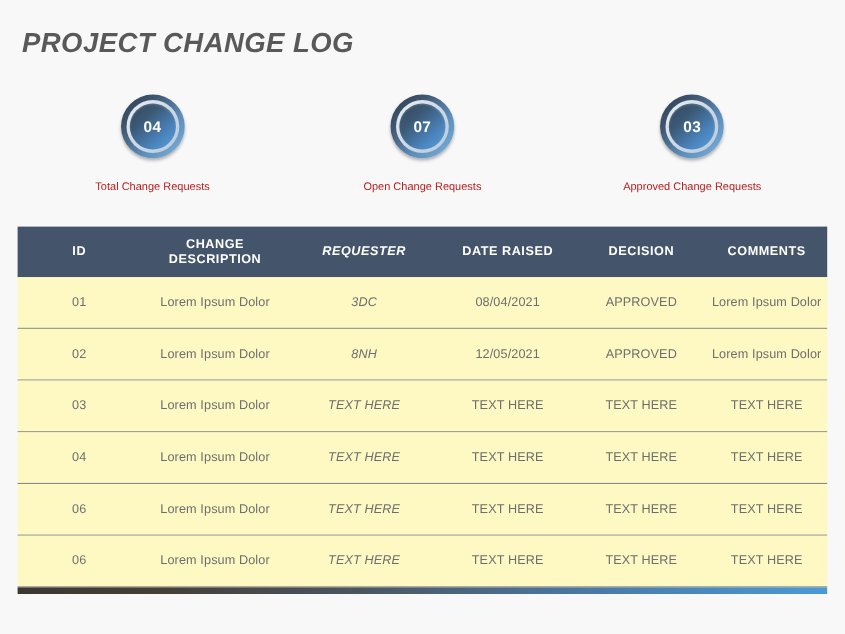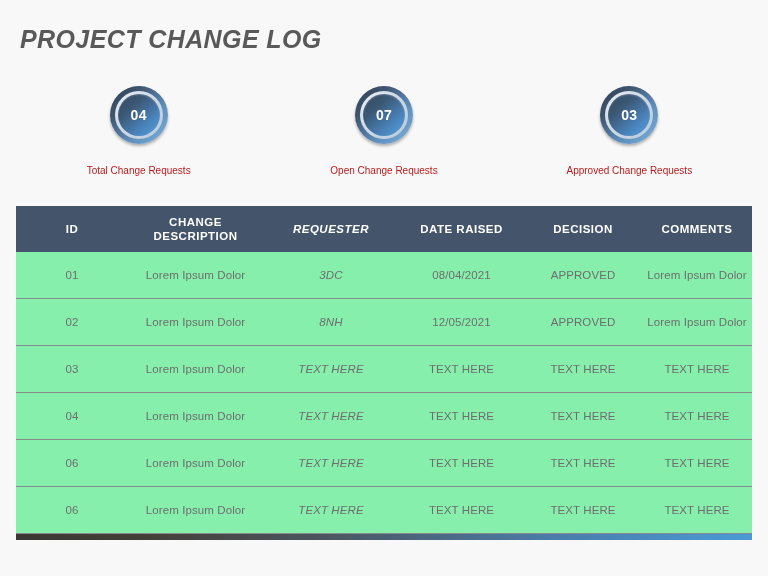--- a/index.html
+++ b/index.html
@@ -123,21 +123,21 @@
   .t-head .t-cell {
     color: #ffffff;
     font-size: 11.5px;
     font-weight: bold;
     letter-spacing: 0.5px;
     line-height: 1.25;
   }
   .t-body-row {
     height: 46px;
     border-bottom: 1px solid #8a8a8a;
-    background: #86efac;
+    background: #fef9c3;
   }
   .t-body-row .t-cell {
     color: #6e6e6e;
     font-size: 11.5px;
     letter-spacing: 0.1px;
   }
   .t-body-row:first-child {
     border-top: 1px solid #d9d9d9;
   }
   .t-footer-bar {

